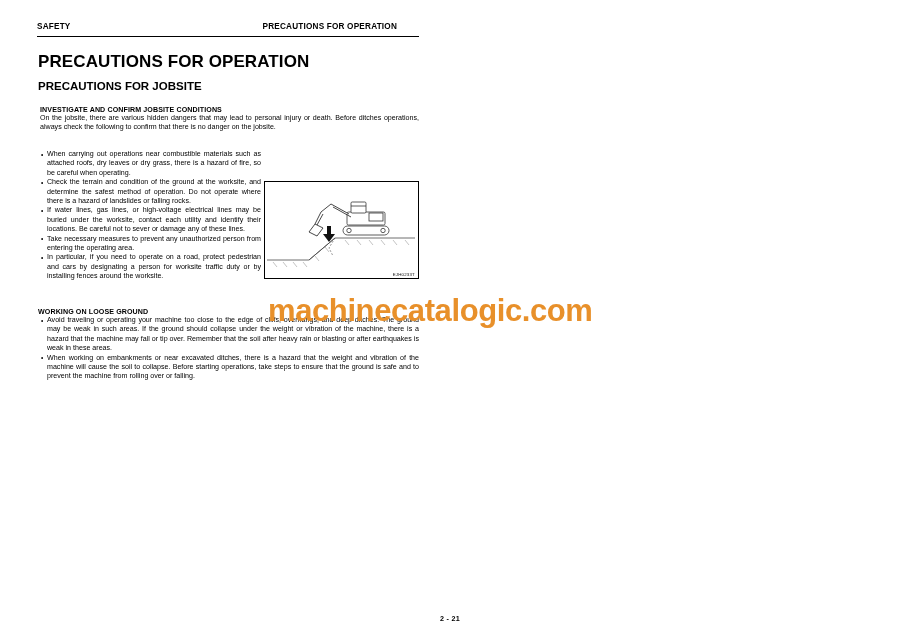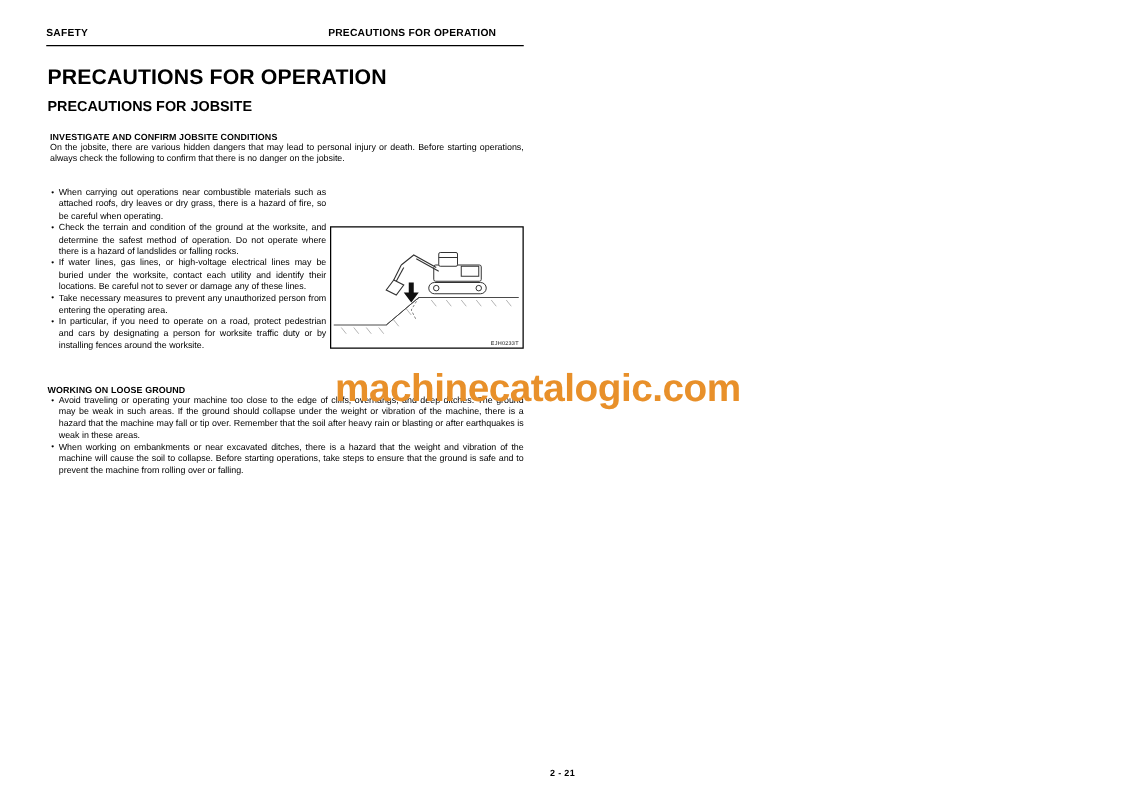--- a/index.html
+++ b/index.html
@@ -154,21 +154,21 @@
   <div class="header">
     <span>SAFETY</span>
     <span>PRECAUTIONS FOR OPERATION</span>
   </div>
   <div class="header-rule"></div>
 
   <div class="title-main">PRECAUTIONS FOR OPERATION</div>
   <div class="title-sub">PRECAUTIONS FOR JOBSITE</div>
 
   <div class="sec-head" id="intro-head">INVESTIGATE AND CONFIRM JOBSITE CONDITIONS</div>
-  <div class="para" id="intro-para">On the jobsite, there are various hidden dangers that may lead to personal injury or death.  Before starting operations, always check the following to confirm that there is no danger on the jobsite.</div>
+  <div class="para" id="intro-para">On the jobsite, there are various hidden dangers that may lead to personal injury or death.  Before ditches operations, always check the following to confirm that there is no danger on the jobsite.</div>
 
   <div class="para" id="intro-list">
     <ul class="bul">
       <li>When carrying out operations near combustible materials such as attached roofs, dry leaves or dry grass, there is a hazard of fire, so be careful when operating.</li>
       <li>Check the terrain and condition of the ground at the worksite, and determine the safest method of operation. Do not operate where there is a hazard of landslides or falling rocks.</li>
       <li>If water lines, gas lines, or high-voltage electrical lines may be buried under the worksite, contact each utility and identify their locations. Be careful not to sever or damage any of these lines.</li>
       <li>Take necessary measures to prevent any unauthorized person from entering the operating area.</li>
       <li>In particular, if you need to operate on a road, protect pedestrian and cars by designating a person for worksite traffic duty or by installing fences around the worksite.</li>
     </ul>
   </div>

